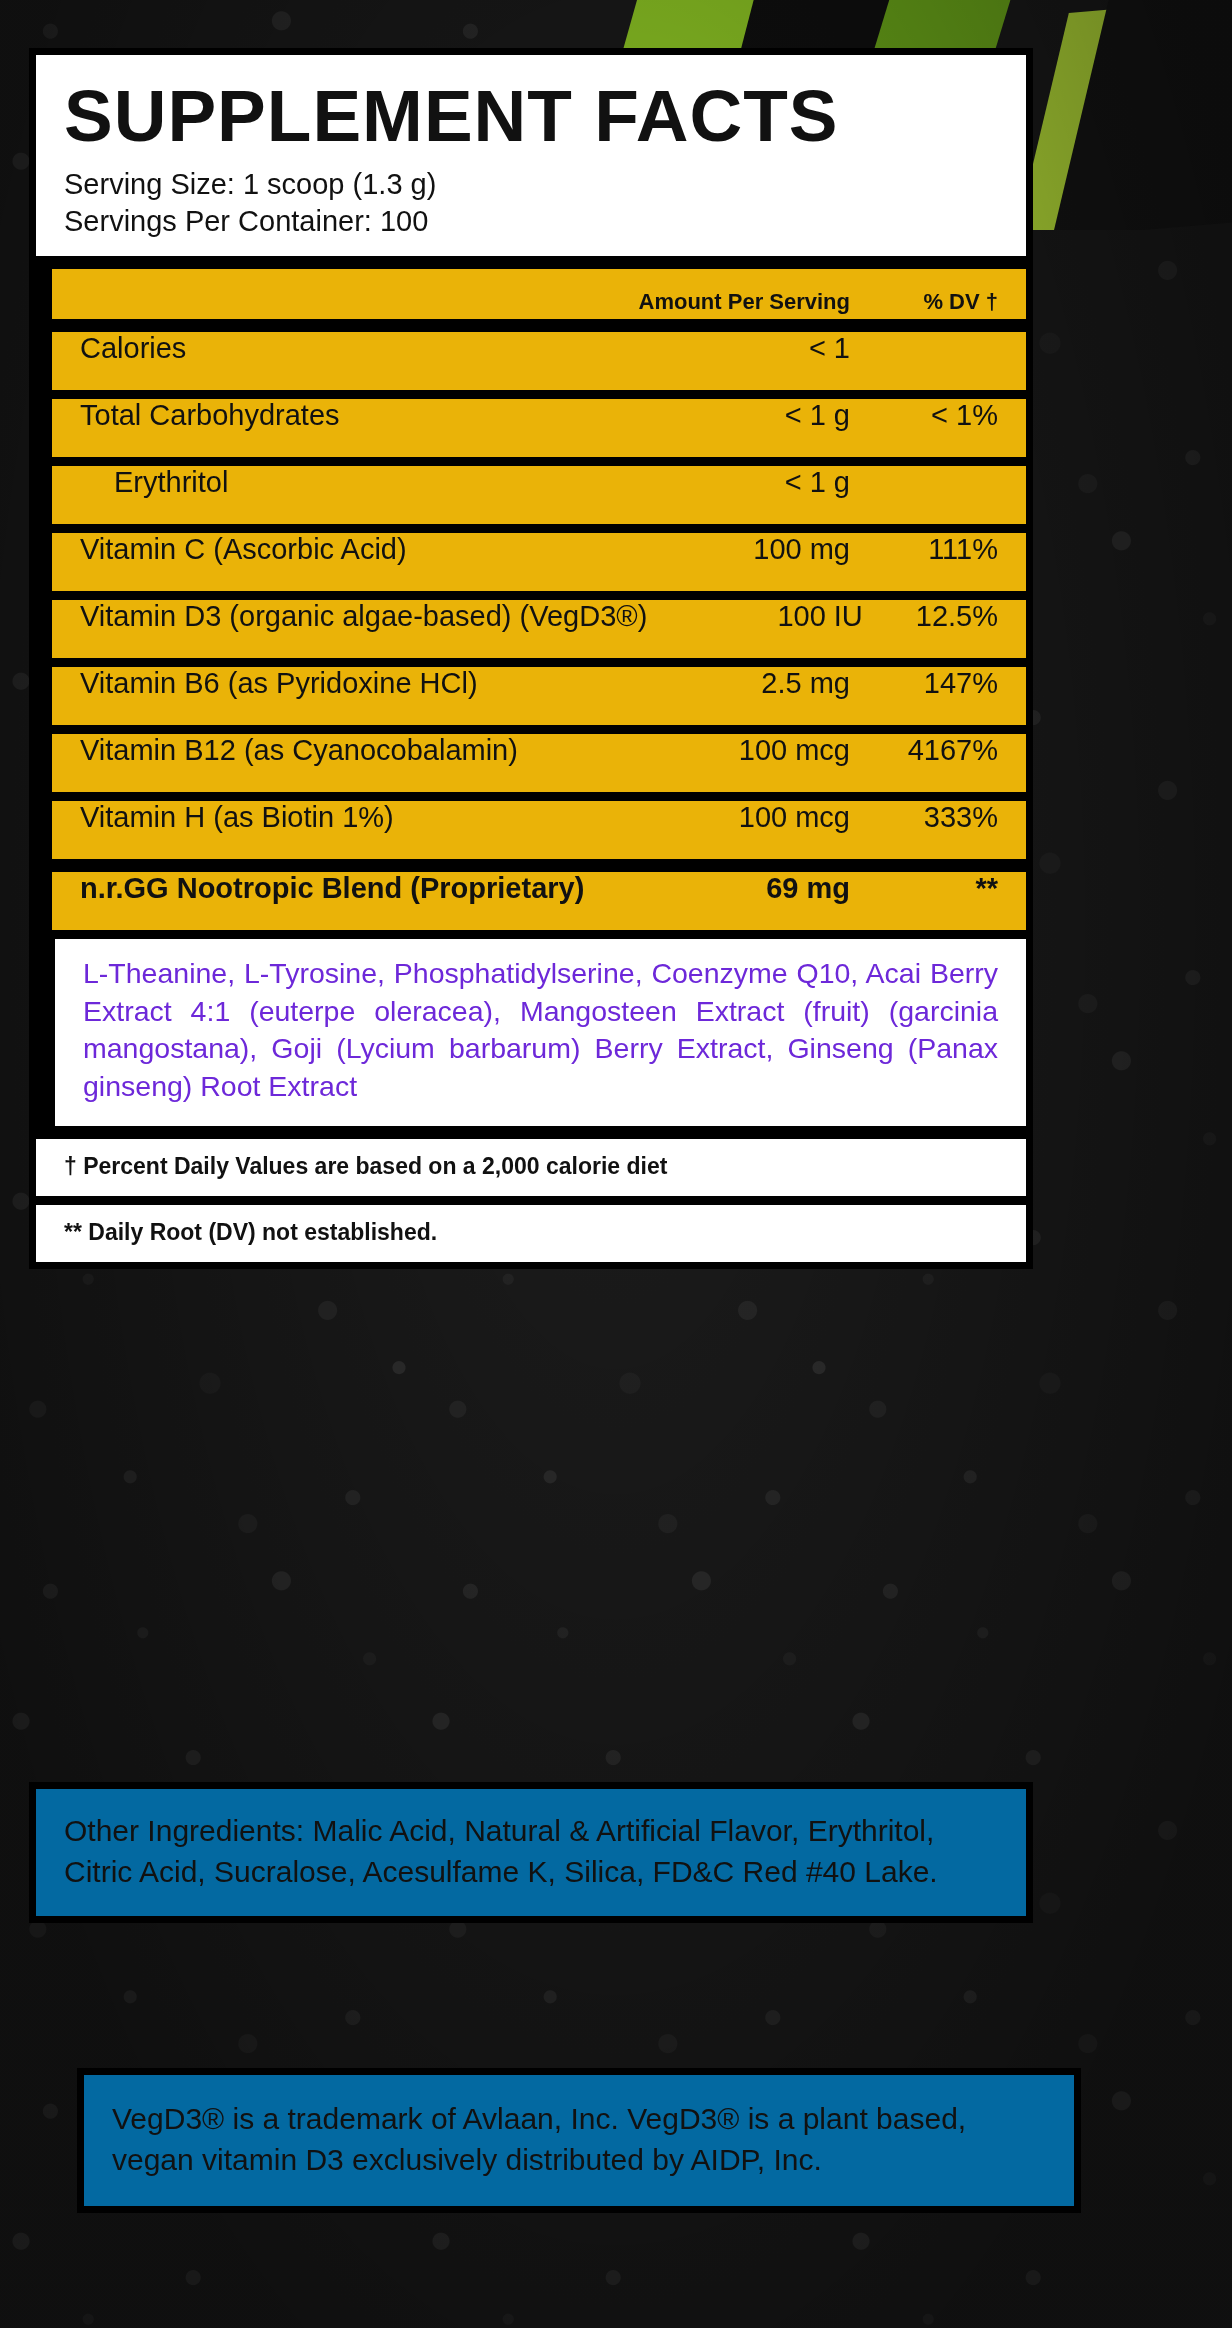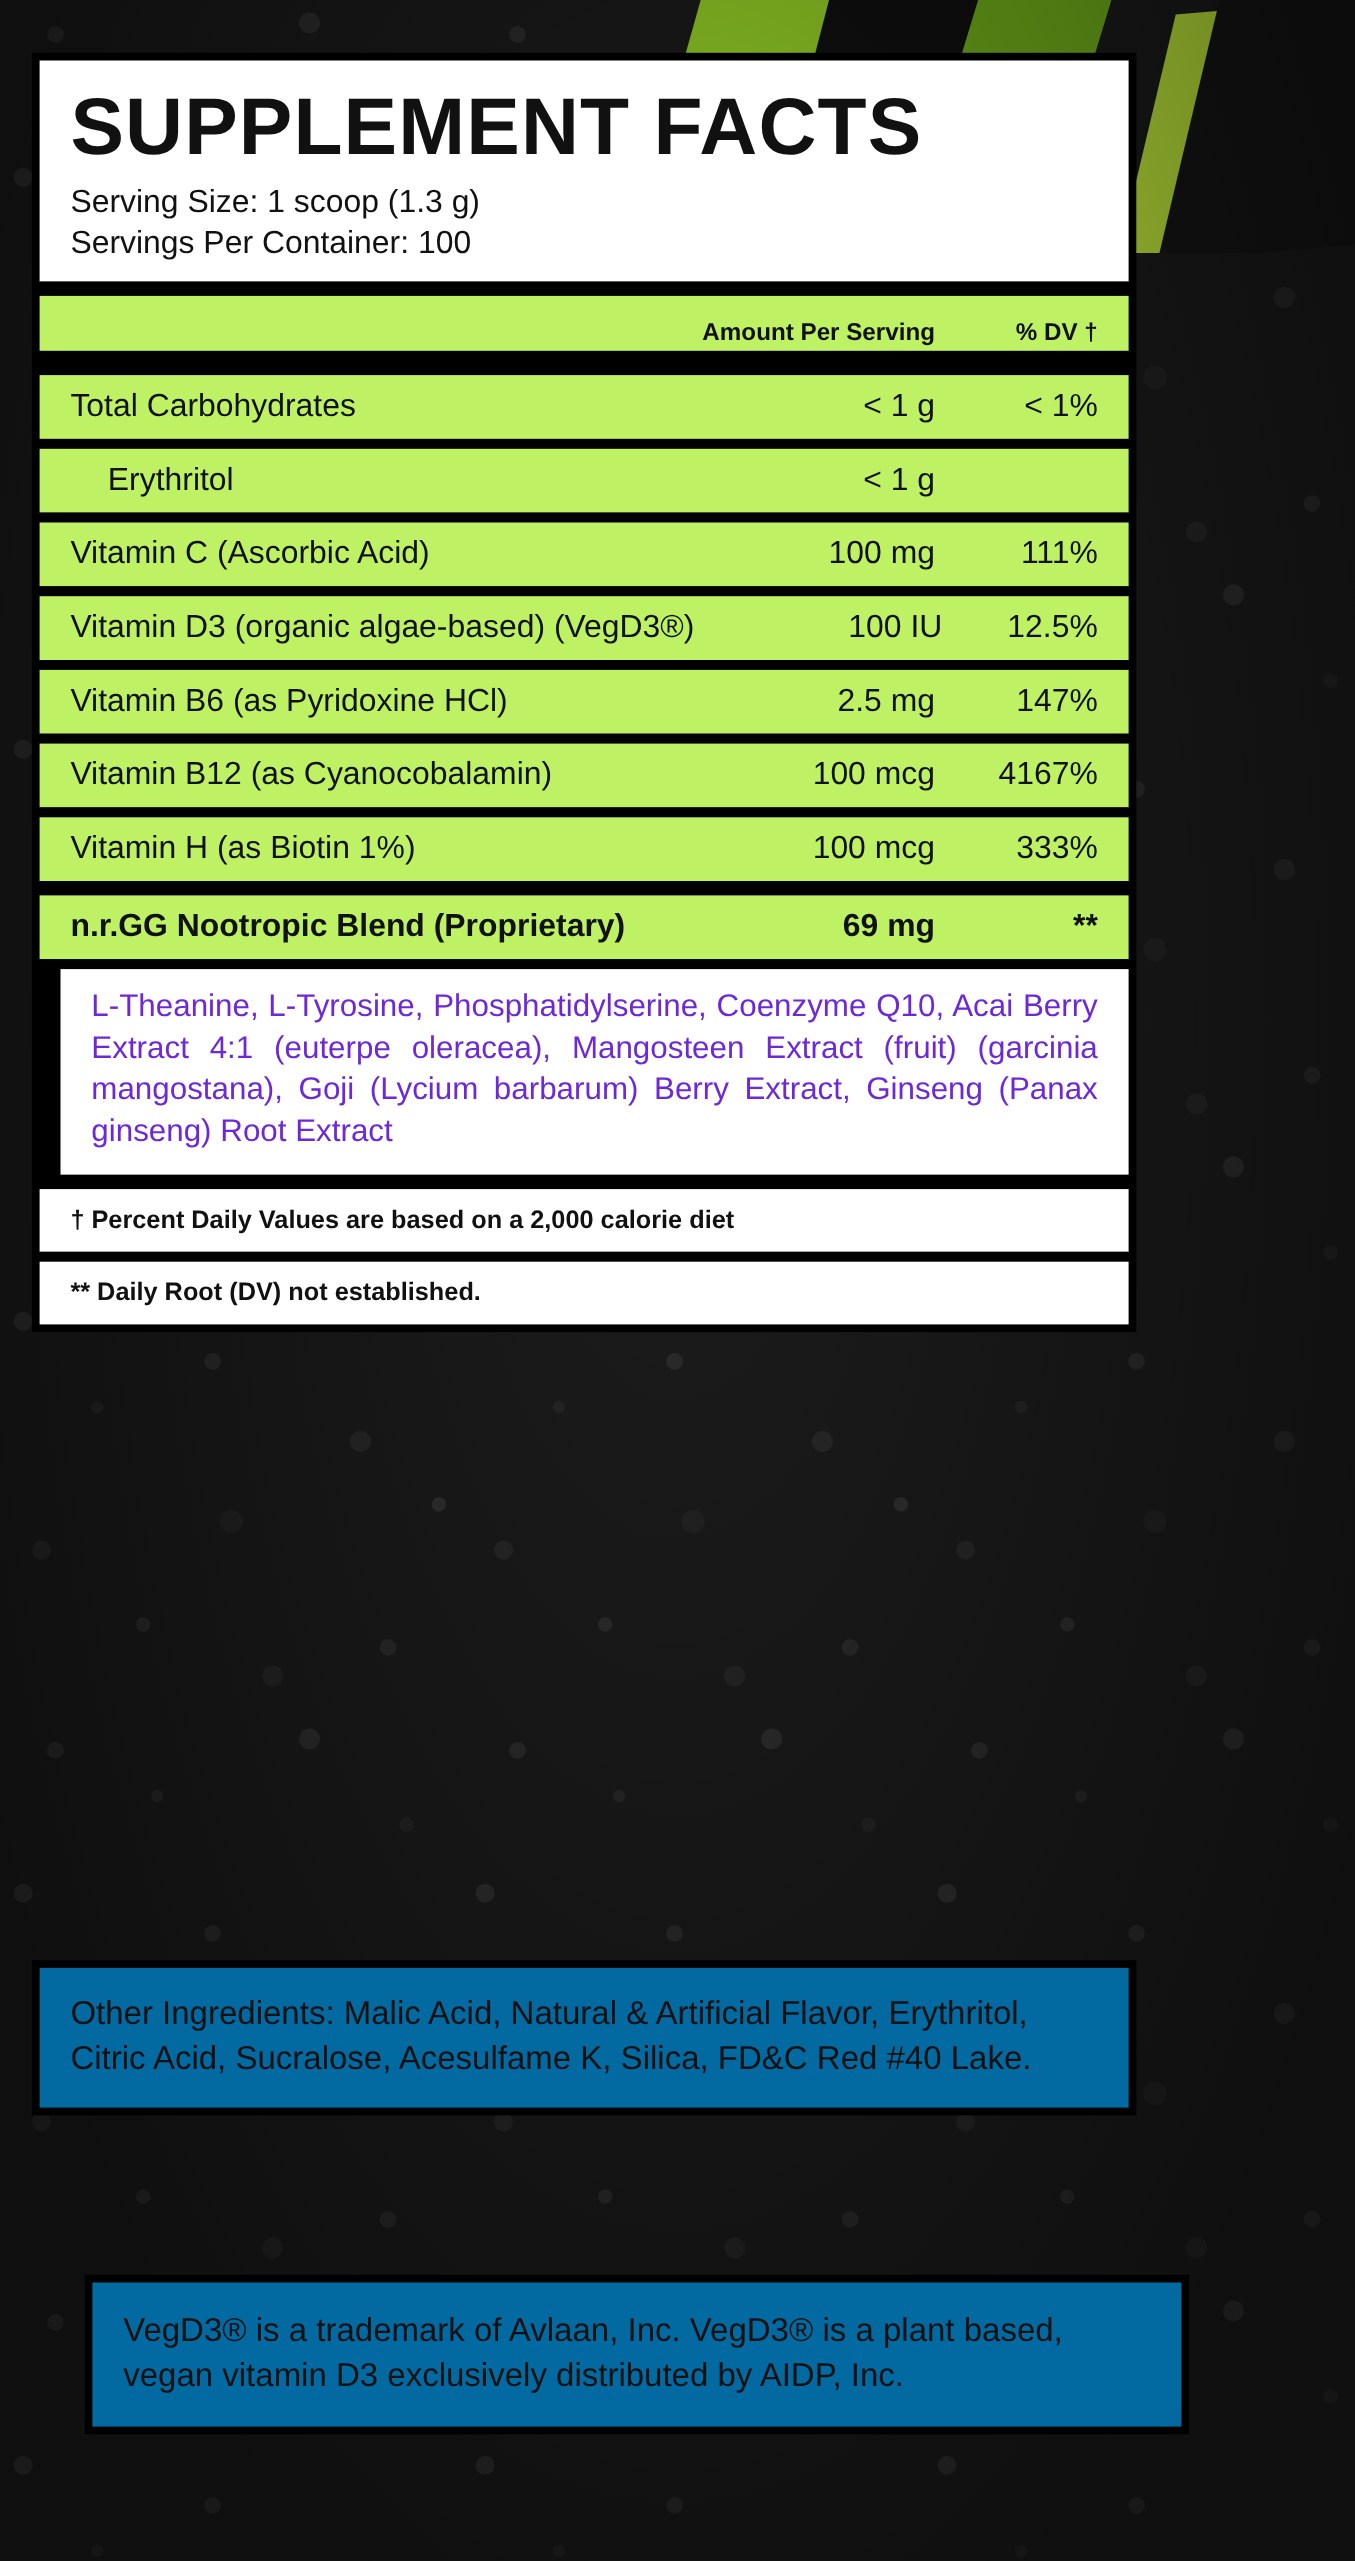--- a/index.html
+++ b/index.html
@@ -124,24 +124,25 @@
     line-height: 1.28;
     color: #111;
     padding-bottom: 4px;
   }
   .serving div { white-space: nowrap; }
   .pad-bot-16 { padding-bottom: 16px; }
 
   .row {
     display: flex;
     align-items: baseline;
-    background: #bef264;
+    background: #eab308;
     box-sizing: border-box;
-    padding: 12px 28px;
+    padding: 0 28px;
     height: 58px;
+    margin-left: 16px;
   }
   .row .name {
     flex: 1 1 auto;
     font-size: 29px;
     color: #111;
     white-space: nowrap;
   }
   .row .amt {
     width: 236px;
     text-align: right;
@@ -227,20 +228,25 @@
   <div class="gap-lg"></div>
 
   <div class="row header">
     <div class="name"></div>
     <div class="amt">Amount Per Serving</div>
     <div class="dv">% DV †</div>
   </div>
 
   <div class="gap-lg"></div>
 
+  <div class="row">
+    <div class="name">Calories</div>
+    <div class="amt">&lt; 1</div>
+    <div class="dv"></div>
+  </div>
   <div class="gap"></div>
 
   <div class="row">
     <div class="name">Total Carbohydrates</div>
     <div class="amt">&lt; 1 g</div>
     <div class="dv">&lt; 1%</div>
   </div>
   <div class="gap"></div>
 
   <div class="row">

